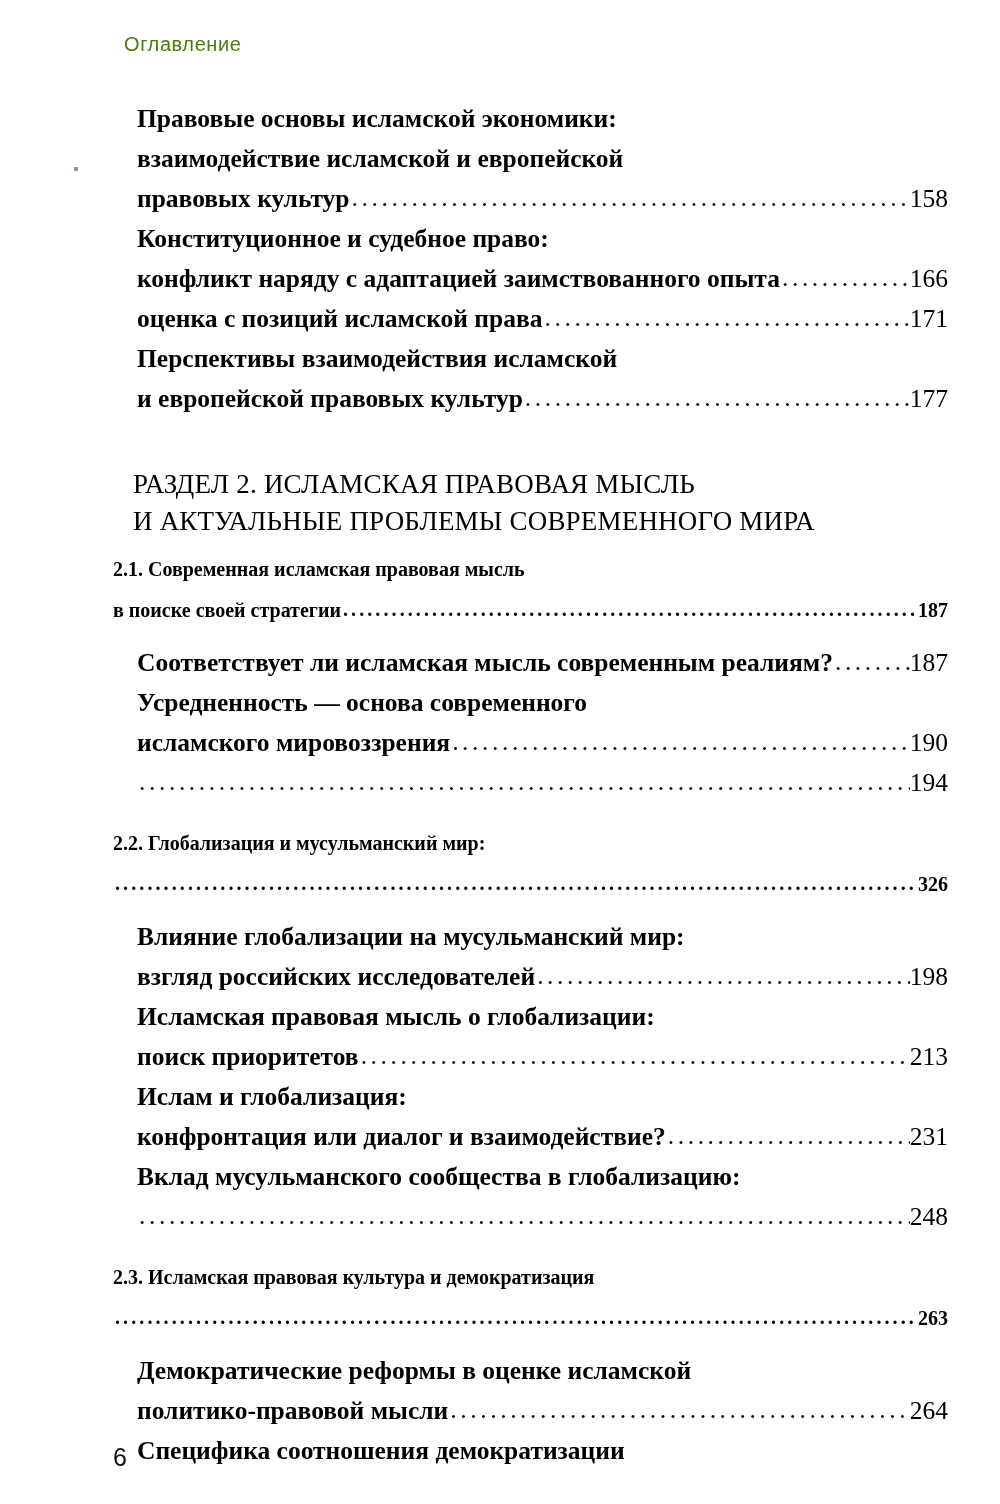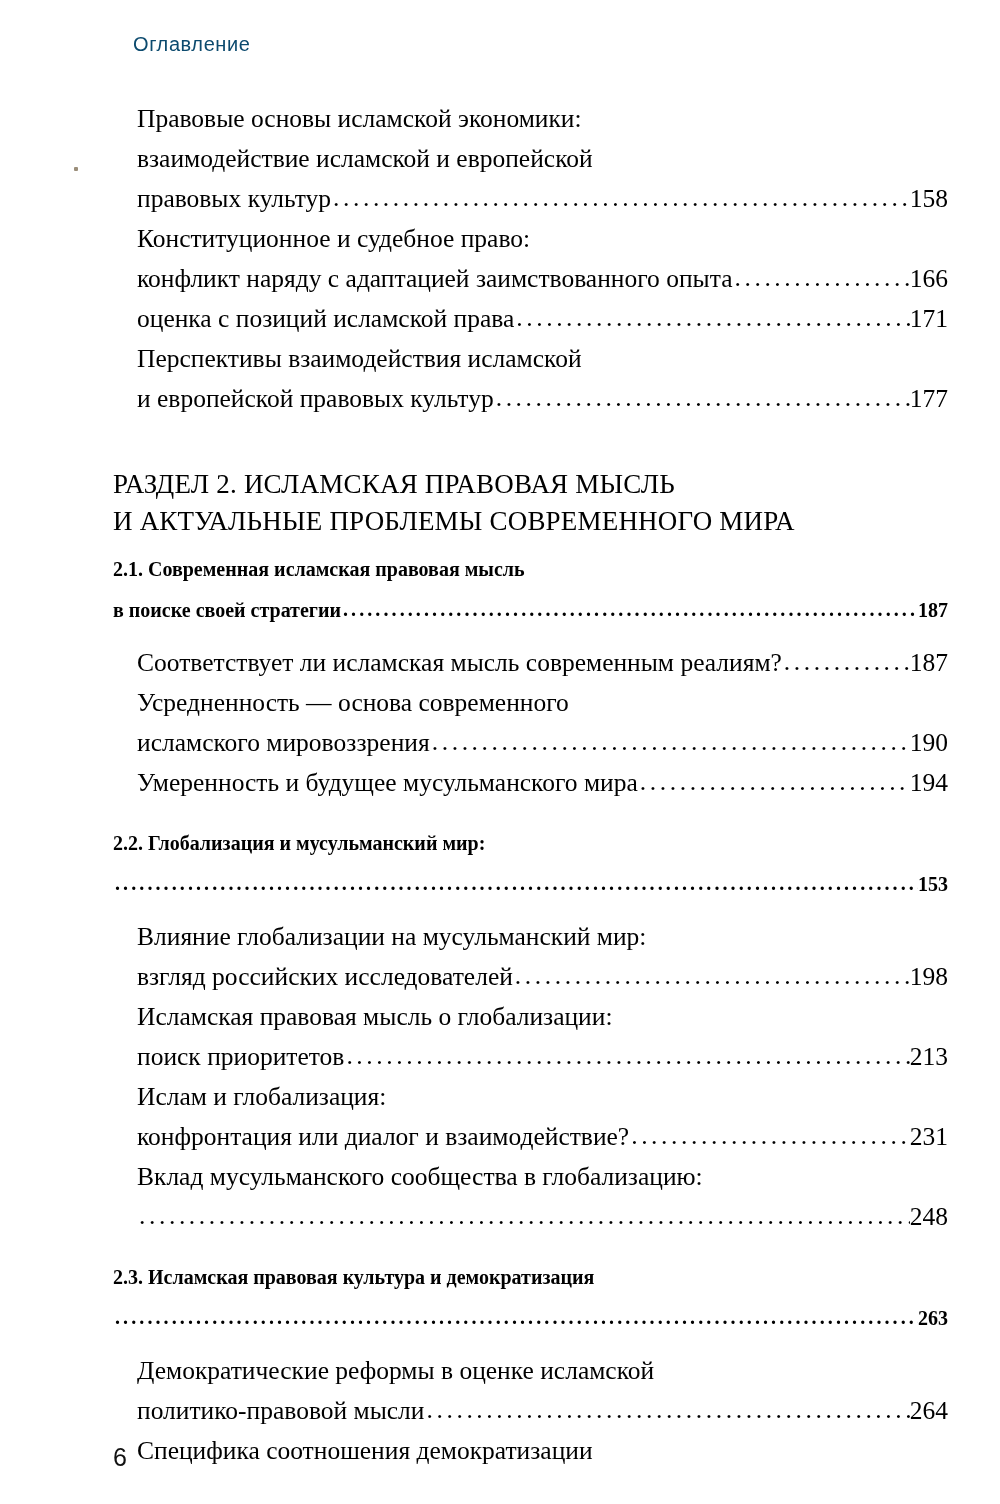--- a/index.html
+++ b/index.html
@@ -16,26 +16,26 @@
     position: relative;
     width: 1000px;
     height: 1504px;
     background: #ffffff;
     overflow: hidden;
     box-sizing: border-box;
   }
   
   .running-head {
     position: absolute;
-    left: 133px;
+    left: 124px;
     top: 33px;
     font-family: "Liberation Sans", "DejaVu Sans", sans-serif;
     font-size: 20px;
     letter-spacing: 0.6px;
-    color: #0c4a6e;
+    color: #4d7c0f;
     white-space: nowrap;
   }
   
   .toc {
     position: absolute;
     left: 0;
     top: 104px;
     width: 1000px;
   }
   
@@ -49,20 +49,21 @@
     display: flex;
     align-items: baseline;
     width: 100%;
     box-sizing: border-box;
     padding-right: 52px;   
     height: 40px;
   }
   .line .txt {
     white-space: pre;
     flex: 0 0 auto;
+    font-weight: bold;
   }
   .line .leader {
     flex: 1 1 auto;
     min-width: 4px;
     overflow: hidden;
     white-space: nowrap;
     margin: 0 0 0 2px;
     letter-spacing: 3.4px;
     transform: translateY(-1px);
   }
@@ -84,21 +85,21 @@
   }
   .lvl-sub .line .leader { letter-spacing: 3.1px; }
 
   
   .lvl-part {
     padding-left: 113px;
     font-size: 27px;
     letter-spacing: 0.2px;
     line-height: 37px;
   }
-  .lvl-part .phead { white-space: pre; }
+  .lvl-part .phead { white-space: pre; margin-left: 20px; }
 
   
   .gap-part   { height: 42px; }
   .gap-after-part { height: 18px; }
   .gap-sub    { height: 24px; }
   .gap-small  { height: 8px; }
 
   
   .folio {
     position: absolute;
@@ -199,33 +200,32 @@
           <span class="txt">Усредненность — основа современного</span>
         </div>
         <div class="line">
           <span class="txt">исламского мировоззрения</span>
           <span class="leader">........................................................................................................................</span>
           <span class="pageno">190</span>
         </div>
       </div>
       <div class="entry lvl-item">
         <div class="line">
-          <span class="txt">Умеренность и будущее мусульманского мира</span>
           <span class="leader">........................................................................................................................</span>
           <span class="pageno">194</span>
         </div>
       </div>
       <div class="gap-sub"></div>
       <div class="entry lvl-sub">
         <div class="line">
           <span class="txt">2.2. Глобализация и мусульманский мир:</span>
         </div>
         <div class="line">
           <span class="leader">........................................................................................................................</span>
-          <span class="pageno">153</span>
+          <span class="pageno">326</span>
         </div>
       </div>
       <div class="gap-small"></div>
       <div class="entry lvl-item">
         <div class="line">
           <span class="txt">Влияние глобализации на мусульманский мир:</span>
         </div>
         <div class="line">
           <span class="txt">взгляд российских исследователей</span>
           <span class="leader">........................................................................................................................</span>

